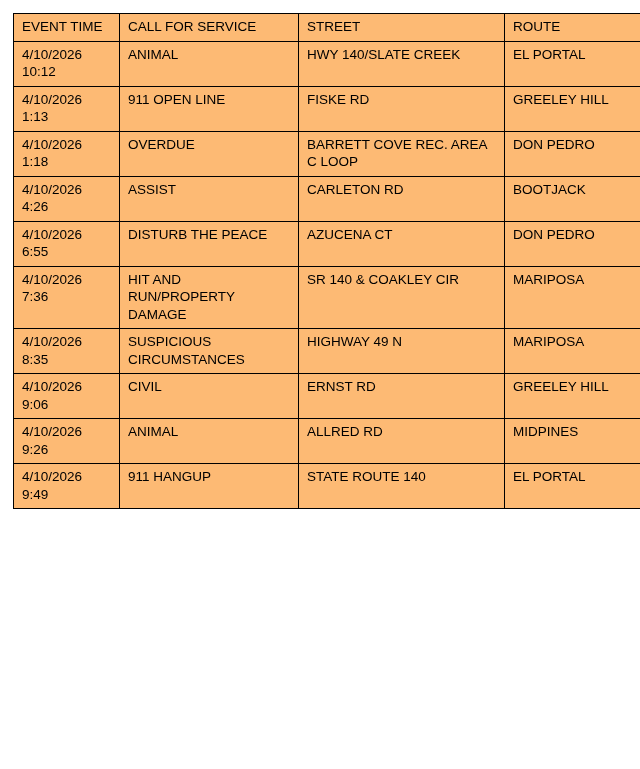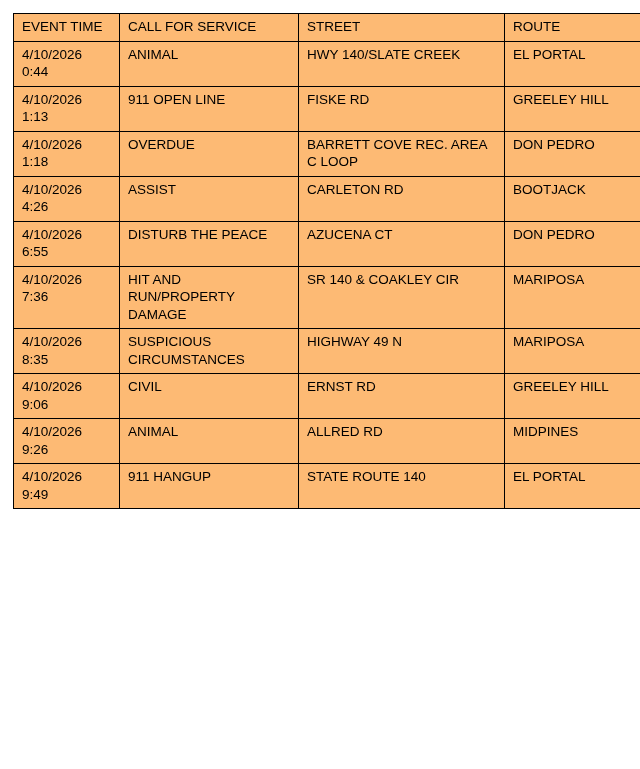--- a/index.html
+++ b/index.html
@@ -54,21 +54,21 @@
   <thead>
     <tr>
       <th>EVENT TIME</th>
       <th>CALL FOR SERVICE</th>
       <th>STREET</th>
       <th>ROUTE</th>
     </tr>
   </thead>
   <tbody id="log-body">
       <tr>
-        <td>4/10/2026 0:44</td>
+        <td>4/10/2026 10:12</td>
         <td>ANIMAL</td>
         <td>HWY 140/SLATE CREEK</td>
         <td>EL PORTAL</td>
       </tr>
       <tr>
         <td>4/10/2026 1:13</td>
         <td>911 OPEN LINE</td>
         <td>FISKE RD</td>
         <td>GREELEY HILL</td>
       </tr>

